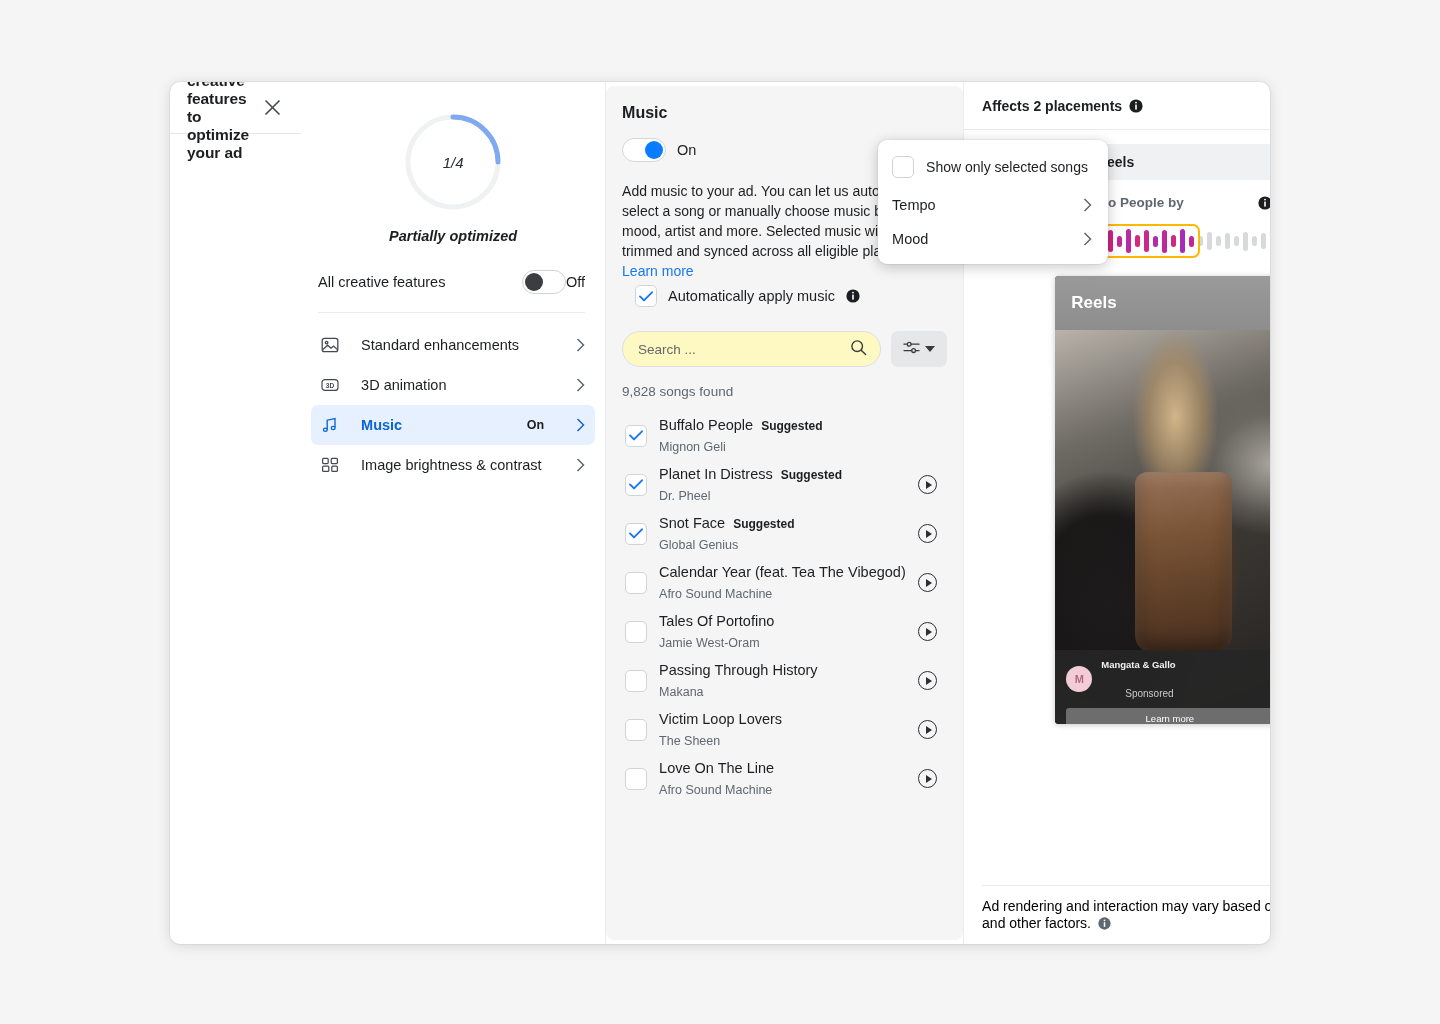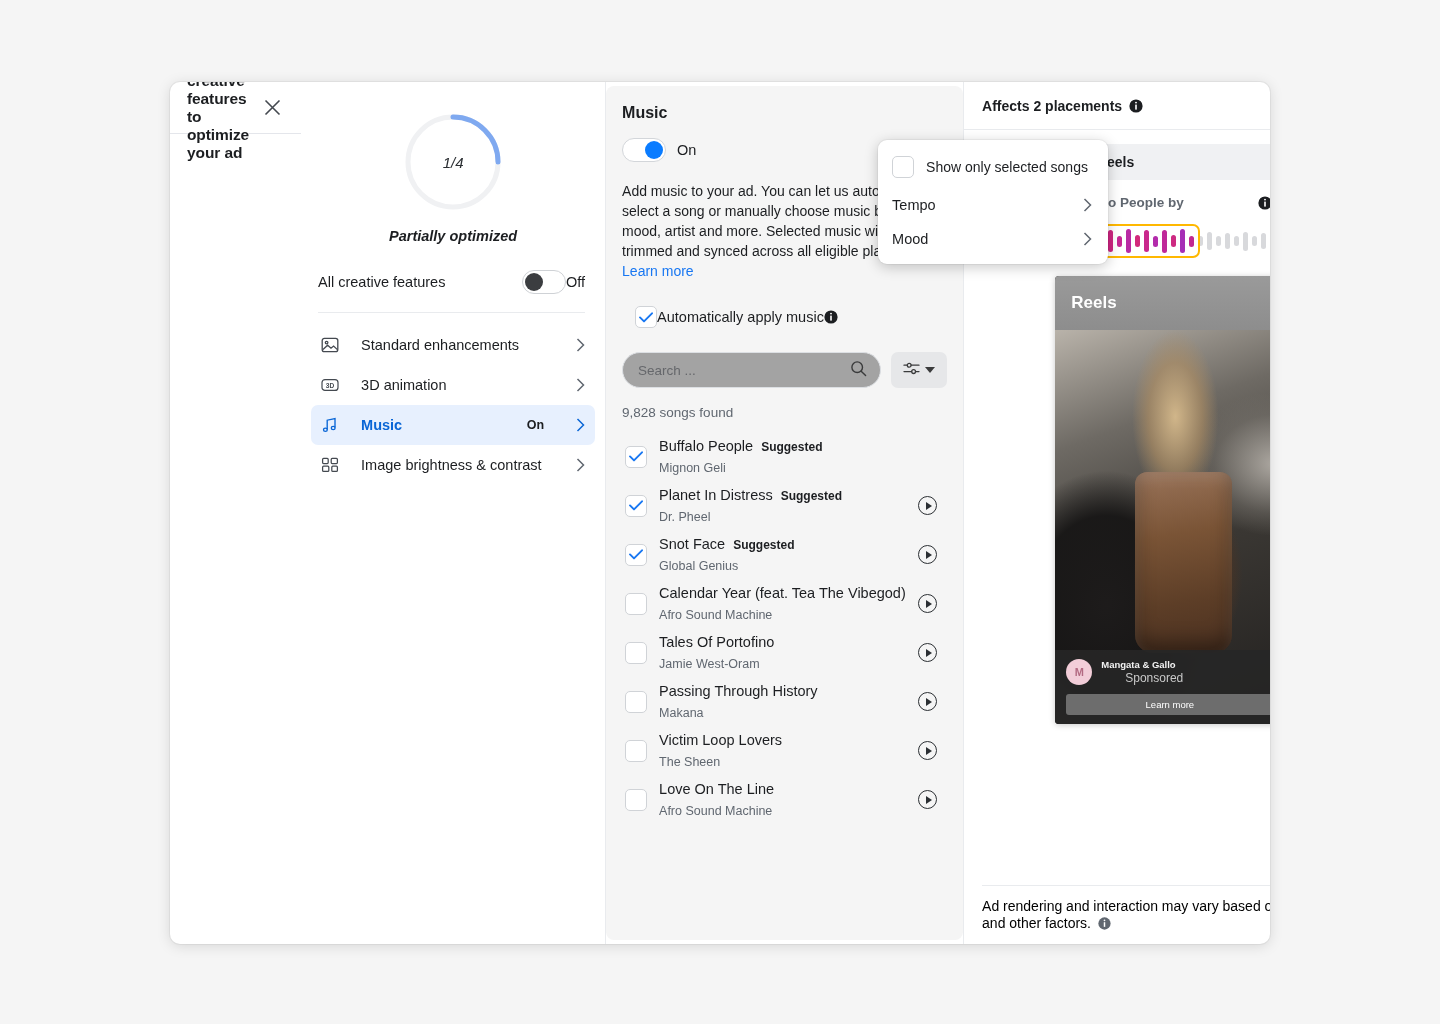--- a/index.html
+++ b/index.html
@@ -90,34 +90,34 @@
     margin: 4px 0 4px 0; border-radius: 8px;
     display: flex; flex-direction: column; min-height: 0;
     position: relative;
   }
   .mid-inner { padding: 18px 16px 0 16px; }
   .mid-title { font-size: 16px; font-weight: 700; color: #1c1e21; }
   .music-toggle-row { display: flex; align-items: center; gap: 11px; margin-top: 16px; }
   .music-desc { margin-top: 19px; font-size: 14px; line-height: 20px; color: #1c1e21; }
   .link { color: #1877f2; cursor: pointer; }
 
-  .auto-row { display: flex; align-items: center; margin-top: 25px; padding-left: 13px; }
+  .auto-row { display: flex; align-items: center; gap: 11px; margin-top: 4px; padding-left: 13px; }
   .cbox {
     width: 22px; height: 22px; flex: 0 0 22px; border-radius: 5px;
     border: 1px solid #d0d3d7; background: #fff; cursor: pointer;
     display: flex; align-items: center; justify-content: center;
   }
   .cbox.checked svg { display: block; }
   .cbox svg { display: none; }
   .auto-label { font-size: 14.5px; color: #1c1e21; }
   .info-dot { display: inline-flex; align-items: center; color: #1c1e21; }
 
   .search-row { display: flex; align-items: center; gap: 10px; margin-top: 24px; }
   .search-box {
-    flex: 1; height: 36px; background: #a3a3a3; border: 1px solid #dcdfe3; border-radius: 19px;
+    flex: 1; height: 36px; background: #fef9c3; border: 1px solid #dcdfe3; border-radius: 19px;
     display: flex; align-items: center; padding: 0 13px 0 15px;
   }
   .search-box input {
     flex: 1; border: 0; outline: 0; background: transparent;
     font-family: inherit; font-size: 13.5px; color: #1c1e21;
   }
   .search-box input::placeholder { color: #65676b; }
   .filter-btn {
     width: 56px; height: 36px; background: #e6e7e9; border-radius: 7px;
     display: flex; align-items: center; justify-content: center; gap: 5px; cursor: pointer;
@@ -234,21 +234,21 @@
     position: absolute; left: 0; right: 0; bottom: 0; height: 74px;
     background: rgba(38,38,38,0.92); padding: 9px 11px 0 11px; z-index: 4;
   }
   .ad-top { display: flex; align-items: center; gap: 9px; }
   .avatar {
     width: 26px; height: 26px; border-radius: 50%; background: #f2cdd8;
     display: flex; align-items: center; justify-content: center;
     font-size: 11px; font-weight: 700; color: #b36a82;
   }
   .ad-brand { font-size: 9.5px; color: #f2f2f2; font-weight: 600; }
-  .ad-sponsored { font-size: 12px; color: #c9c9c9; margin-top: 1px; padding-left: 24px; }
+  .ad-sponsored { font-size: 10px; color: #c9c9c9; margin-top: 18px; padding-left: 24px; }
   .ad-bottom { display: flex; align-items: center; gap: 9px; margin-top: 9px; }
   .learn-btn {
     flex: 1; height: 21px; background: #6d6d6d; border-radius: 3px;
     display: flex; align-items: center; justify-content: center;
     font-size: 9.5px; color: #fff; cursor: pointer;
   }
   .dots { color: #e4e6eb; font-size: 14px; letter-spacing: 1px; cursor: pointer; line-height: 10px; }
 
   .disclaimer {
     flex: 0 0 auto; margin: 14px 18px 12px 18px; padding-top: 12px;

